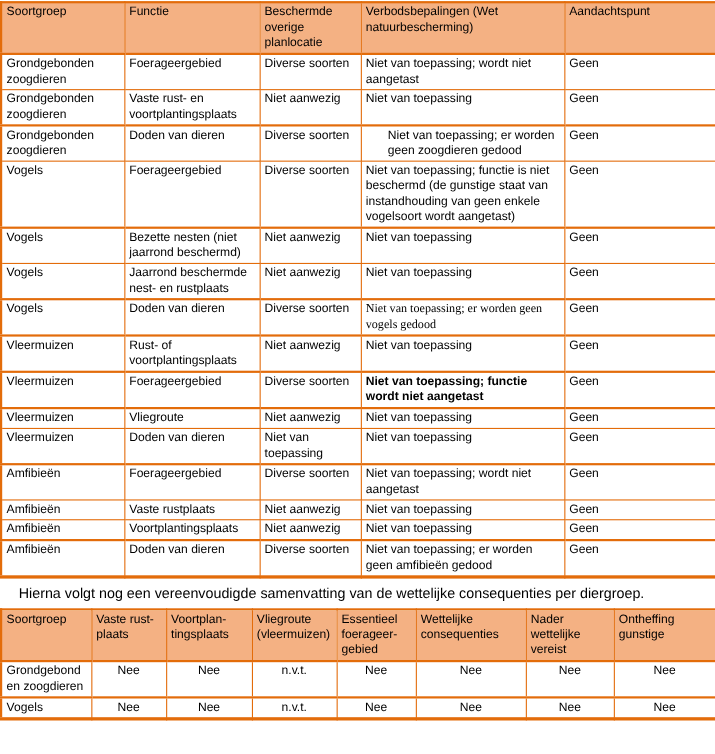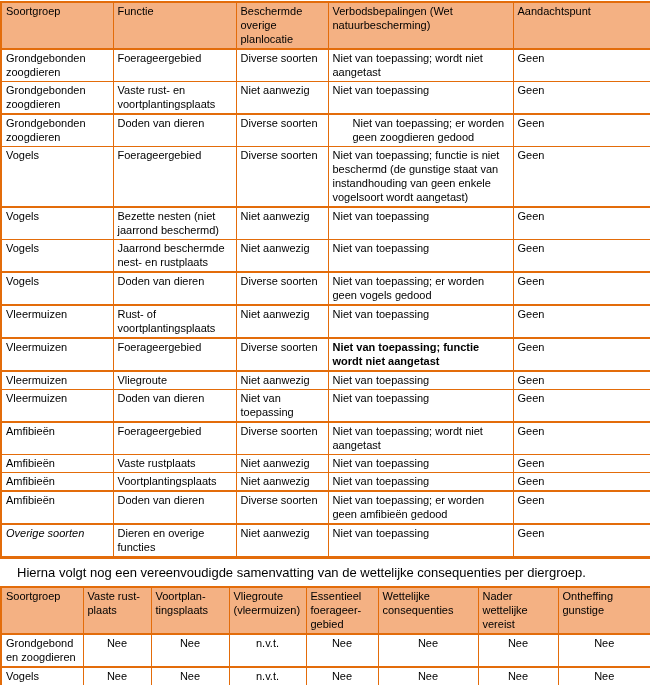--- a/index.html
+++ b/index.html
@@ -108,21 +108,21 @@
           <td style="border-top-width: 1px;">Vogels</td>
           <td style="border-top-width: 1px; margin-left: 16px;">Jaarrond beschermde nest- en rustplaats</td>
           <td style="border-top-width: 1px;">Niet aanwezig</td>
           <td style="border-top-width: 1px;">Niet van toepassing</td>
           <td style="border-top-width: 1px;">Geen</td>
         </tr>
         <tr>
           <td style="border-top-width: 2px;">Vogels</td>
           <td style="border-top-width: 2px;">Doden van dieren</td>
           <td style="border-top-width: 2px;">Diverse soorten</td>
-          <td style="border-top-width: 2px;">Niet van toepassing; er worden geen vogels gedood</td>
+          <td style="border-top-width: 2px; font-family: Liberation Serif, serif;">Niet van toepassing; er worden geen vogels gedood</td>
           <td style="border-top-width: 2px;">Geen</td>
         </tr>
         <tr>
           <td style="border-top-width: 2px;">Vleermuizen</td>
           <td style="border-top-width: 2px;">Rust- of voortplantingsplaats</td>
           <td style="border-top-width: 2px;">Niet aanwezig</td>
           <td style="border-top-width: 2px;">Niet van toepassing</td>
           <td style="border-top-width: 2px;">Geen</td>
         </tr>
         <tr>
@@ -165,27 +165,20 @@
           <td style="border-top-width: 1px;">Voortplantingsplaats</td>
           <td style="border-top-width: 1px;">Niet aanwezig</td>
           <td style="border-top-width: 1px;">Niet van toepassing</td>
           <td style="border-top-width: 1px;">Geen</td>
         </tr>
         <tr>
           <td style="border-top-width: 2px;">Amfibieën</td>
           <td style="border-top-width: 2px;">Doden van dieren</td>
           <td style="border-top-width: 2px;">Diverse soorten</td>
           <td style="border-top-width: 2px;">Niet van toepassing; er worden geen amfibieën gedood</td>
-          <td style="border-top-width: 2px;">Geen</td>
-        </tr>
-        <tr>
-          <td style="border-top-width: 2px; font-style: italic;">Overige soorten</td>
-          <td style="border-top-width: 2px;">Dieren en overige functies</td>
-          <td style="border-top-width: 2px;">Niet aanwezig</td>
-          <td style="border-top-width: 2px;">Niet van toepassing</td>
           <td style="border-top-width: 2px;">Geen</td>
         </tr>
       </tbody>
     </table>
   <p class="between">Hierna volgt nog een vereenvoudigde samenvatting van de wettelijke consequenties per diergroep.</p>
   <table class="doc-table">
       <colgroup>
         <col style="width: 82px;">
         <col style="width: 68px;">
         <col style="width: 78px;">

